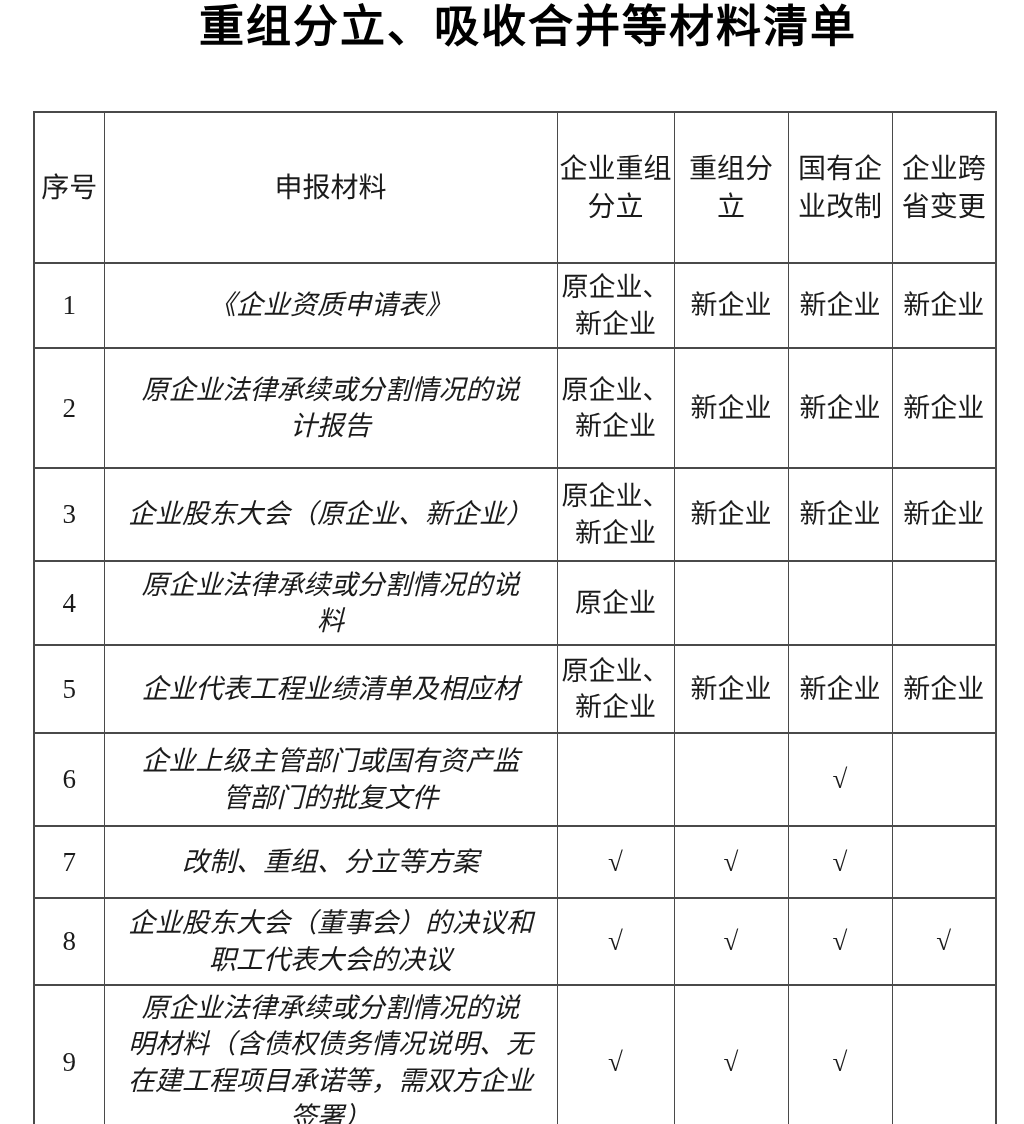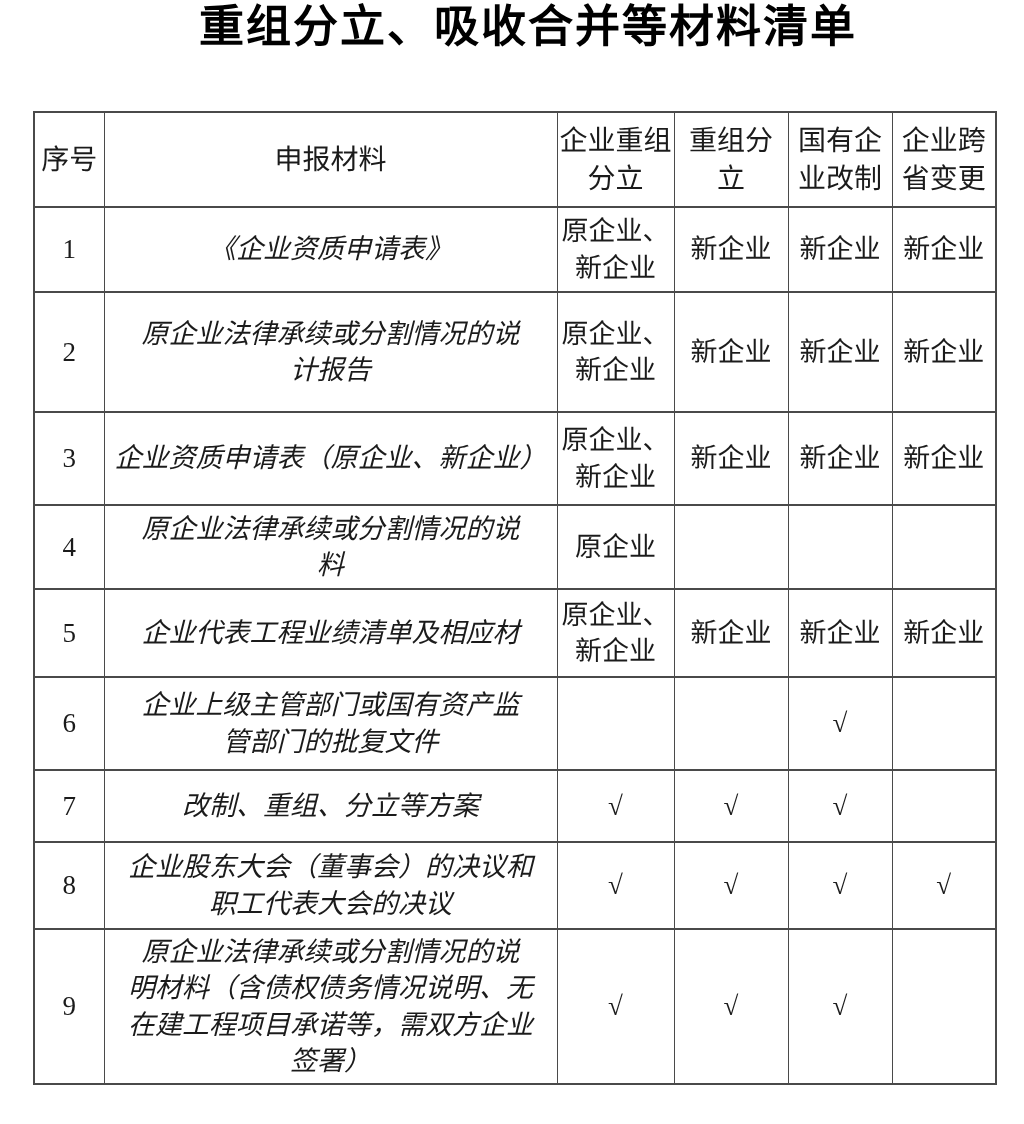--- a/index.html
+++ b/index.html
@@ -52,21 +52,21 @@
     overflow: hidden;
   }
   table.materials th { font-size: 28px; }
   td.cell-material {
     text-align: left;
     padding-left: 9px;
     padding-right: 2px;
     font-style: italic;
   }
   
-  tr.rh-hdr { height: 95px; }
+  tr.rh-hdr { height: 151px; }
   tr.rh-0 { height: 85px; }
   tr.rh-1 { height: 120px; }
   tr.rh-2 { height: 93px; }
   tr.rh-3 { height: 84px; }
   tr.rh-4 { height: 88px; }
   tr.rh-5 { height: 93px; }
   tr.rh-6 { height: 72px; }
   tr.rh-7 { height: 87px; }
   tr.rh-8 { height: 155px; }
 </style>
@@ -112,21 +112,21 @@
       <td class="cell-material">原企业法律承续或分割情况的说
 计报告</td>
       <td>原企业、
 新企业</td>
       <td>新企业</td>
       <td>新企业</td>
       <td>新企业</td>
     </tr>
     <tr class="rh-2">
       <td>3</td>
-      <td class="cell-material">企业资质申请表（原企业、新企业）</td>
+      <td class="cell-material">企业股东大会（原企业、新企业）</td>
       <td>原企业、
 新企业</td>
       <td>新企业</td>
       <td>新企业</td>
       <td>新企业</td>
     </tr>
     <tr class="rh-3">
       <td>4</td>
       <td class="cell-material">原企业法律承续或分割情况的说
 料</td>

